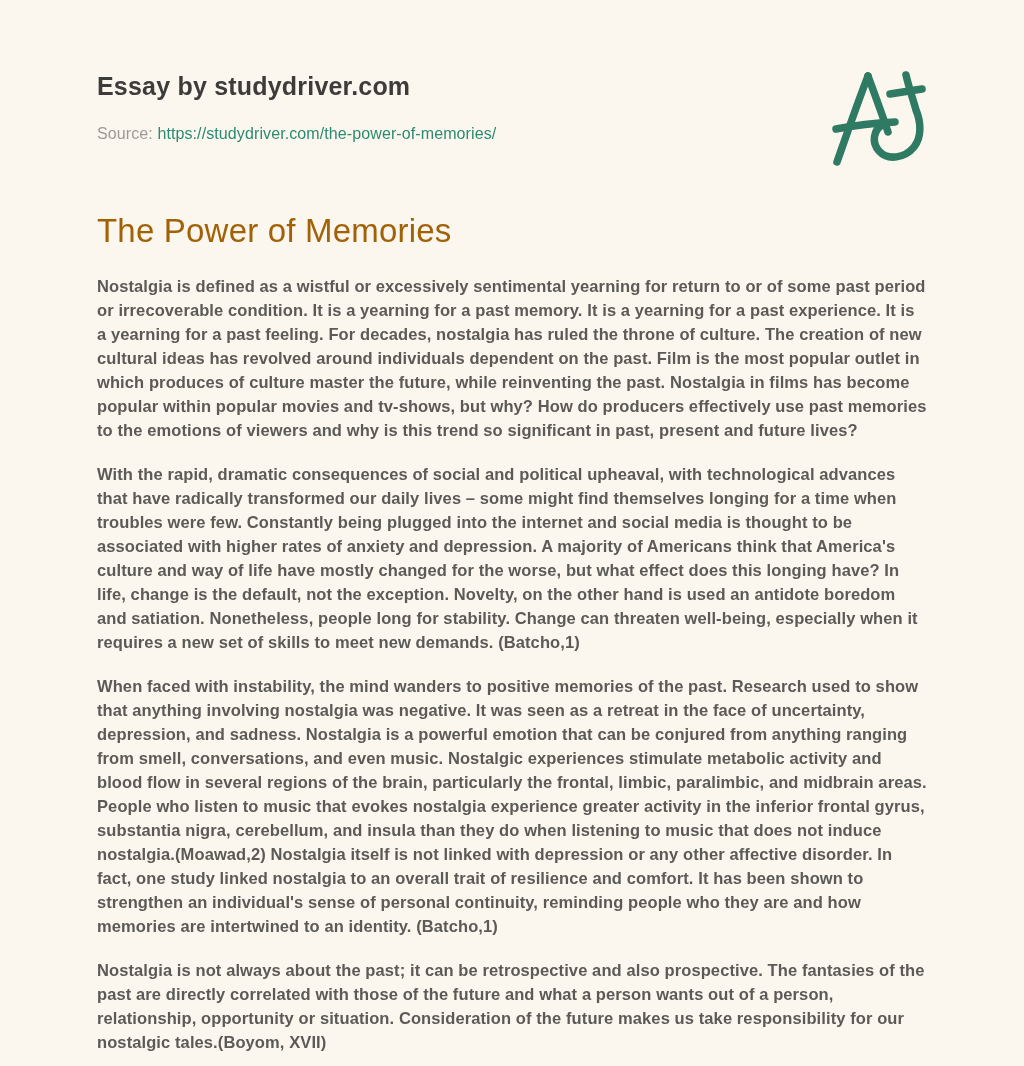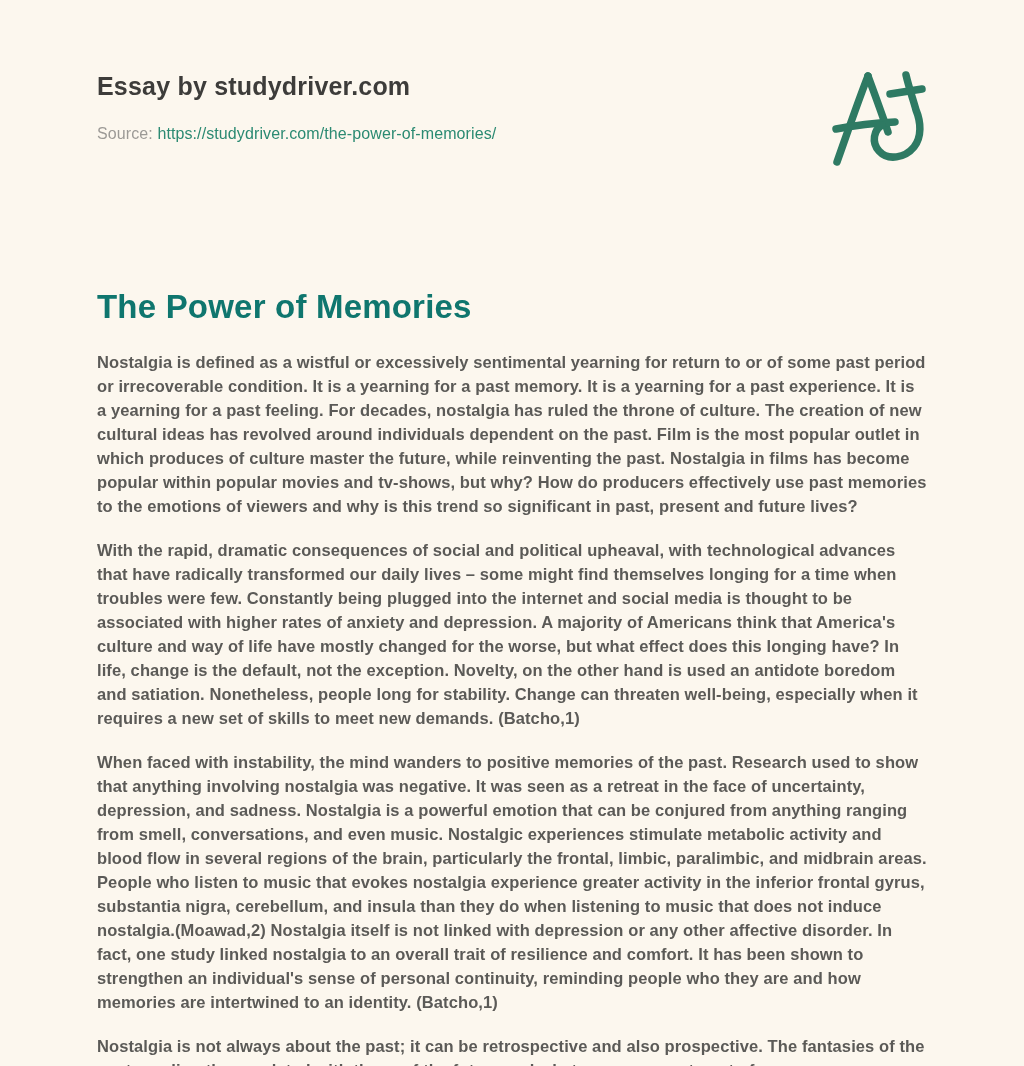--- a/index.html
+++ b/index.html
@@ -45,25 +45,25 @@
   }
   .logo {
     width: 104px;
     height: 100px;
     margin-top: -4px;
     margin-right: -8px;
     flex: none;
   }
   .logo svg { width: 100%; height: 100%; display: block; }
   .title {
-    margin: 120px 0 24px 0;
+    margin: 44px 0 24px 0;
     font-size: 33px;
-    font-weight: 700;
+    font-weight: 400;
     letter-spacing: 0.2px;
-    color: #0f766e;
+    color: #a16207;
   }
   .para {
     margin: 0 0 20px 0;
     font-size: 16.5px;
     line-height: 24px;
     letter-spacing: 0.1px;
     color: #5b5a57;
     font-weight: bold;
   }
 </style>

